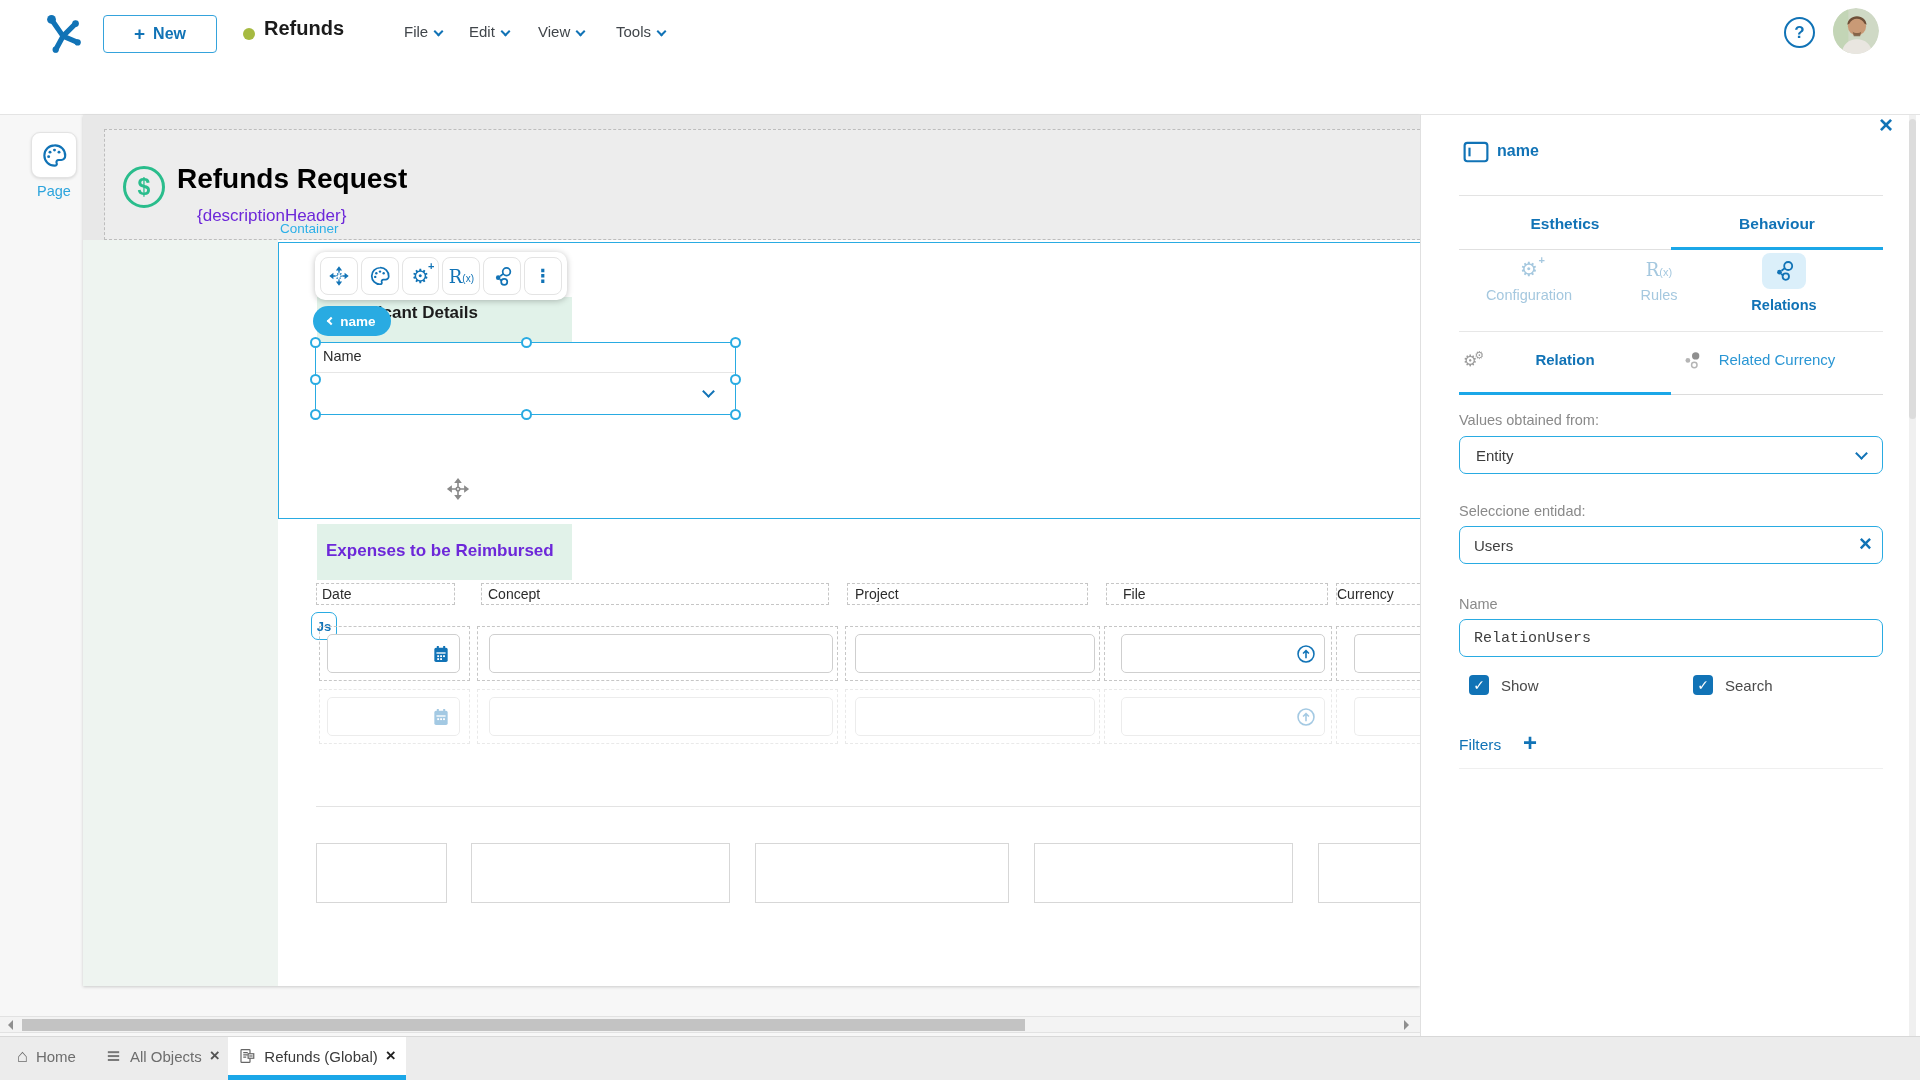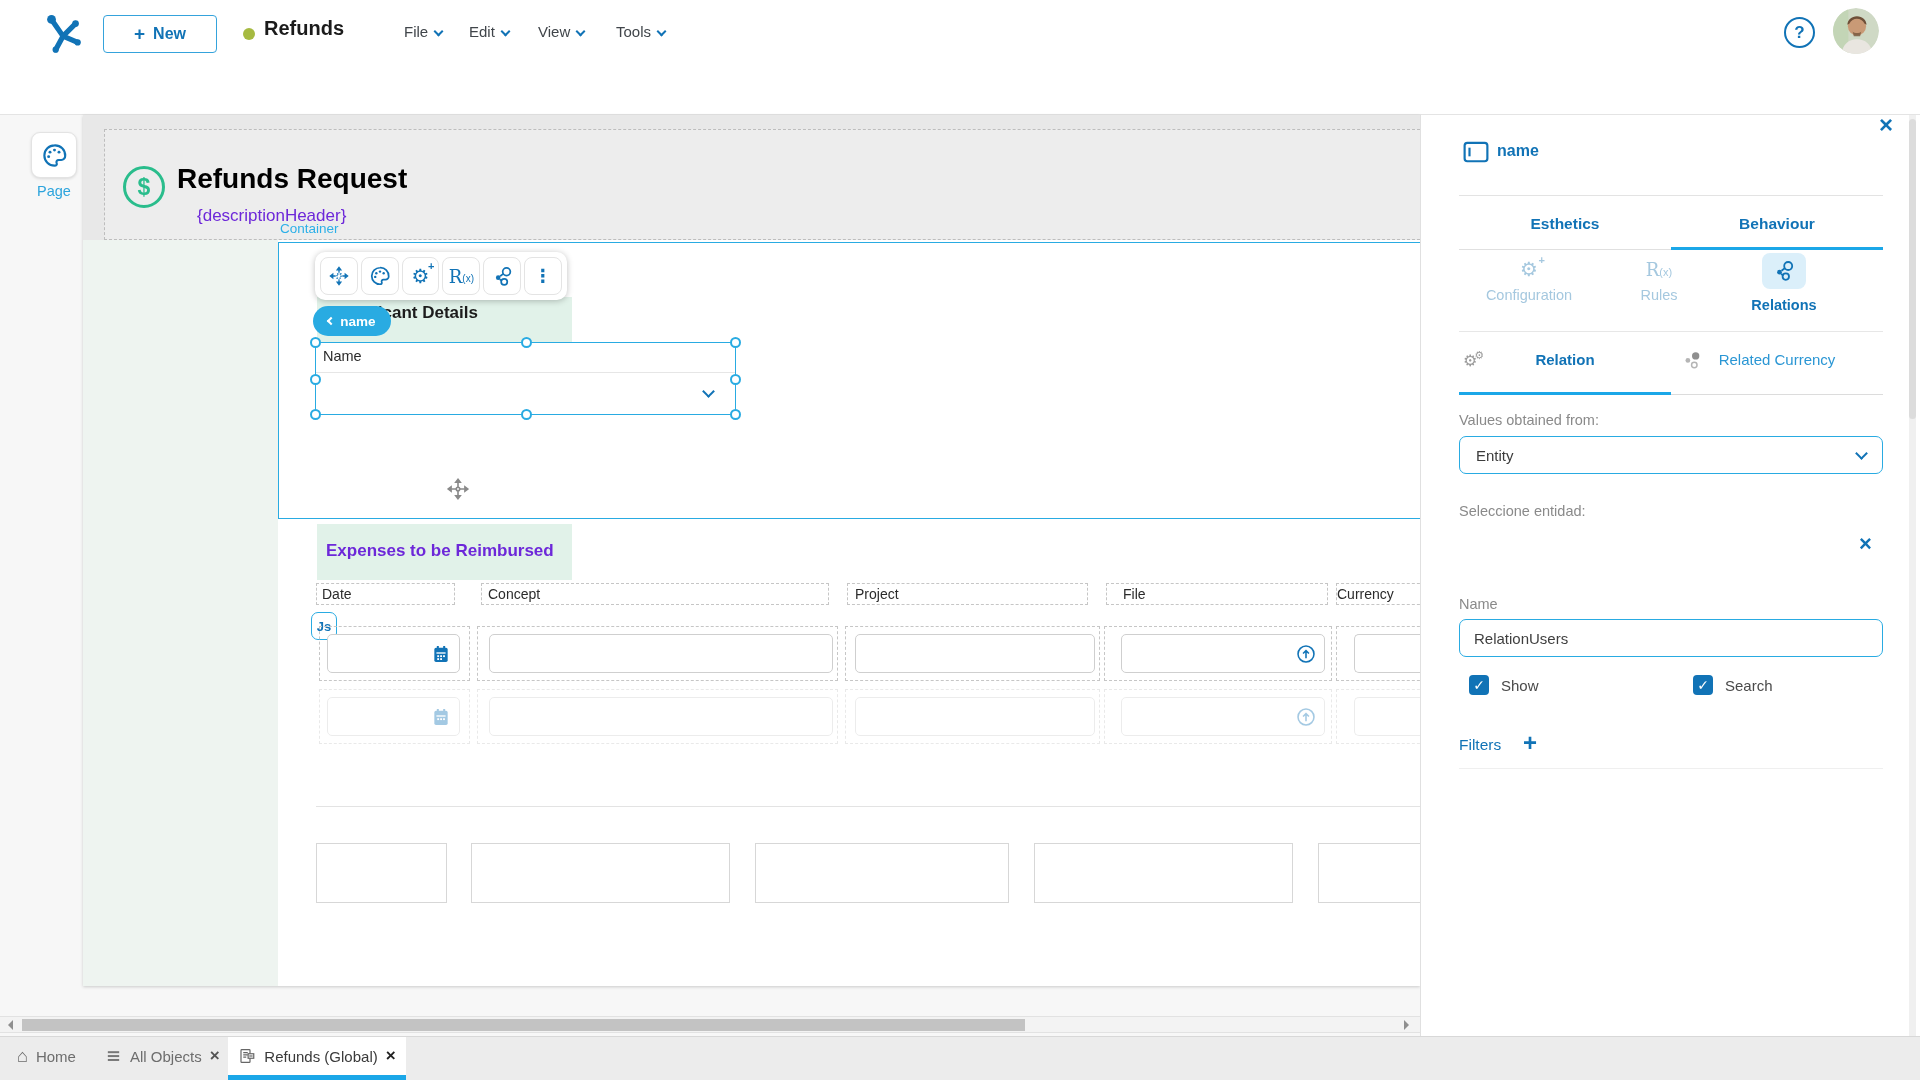--- a/index.html
+++ b/index.html
@@ -483,24 +483,25 @@
     <div class="abs" style="left:38px;top:277px;width:212px;height:3px;background:#1ba7e8"></div>
     <div class="abs" style="left:250px;top:279px;width:212px;height:1px;background:#dcdcdc"></div>
 
     <span class="glabel" style="left:38px;top:297px">Values obtained from:</span>
     <div class="abs" style="left:38px;top:321px;width:424px;height:38px;border:1.5px solid #29abe2;border-radius:7px;background:#fff;display:flex;align-items:center;padding:0 16px;cursor:pointer">
       <span style="font-size:15px;color:#3c3c3c">Entity</span>
       <span class="chev chev-big" style="margin-left:auto;color:#1173b6;margin-top:-4px"></span>
     </div>
 
     <span class="glabel" style="left:38px;top:388px">Seleccione entidad:</span>
+    <input class="blueinput" style="left: 38px; top: 411px;" value="Users">
     <span class="abs" style="left:438px;top:416px;font-size:22px;font-weight:bold;color:#1173b6;cursor:pointer">×</span>
 
     <span class="glabel" style="left:38px;top:481px">Name</span>
-    <input class="blueinput" style="left: 38px; top: 504px; padding-right: 14px;" value="RelationUsers">
+    <input class="blueinput" style="left: 38px; top: 504px; padding-right: 14px; font-family: Liberation Mono, monospace;" value="RelationUsers">
 
     <span class="checkbox" style="left:48px;top:560px">✓</span>
     <span class="abs" style="left:80px;top:562px;font-size:15px;color:#4a4a4a">Show</span>
     <span class="checkbox" style="left:272px;top:560px">✓</span>
     <span class="abs" style="left:304px;top:562px;font-size:15px;color:#4a4a4a">Search</span>
 
     <span class="abs" style="left:38px;top:621px;font-size:15.5px;color:#1173b6;cursor:pointer">Filters</span>
     <span class="abs" style="left:102px;top:614px;font-size:24px;font-weight:bold;color:#1173b6;cursor:pointer">+</span>
 
     <div class="abs" style="left:38px;top:653px;width:424px;height:1px;background:#efefef"></div>

